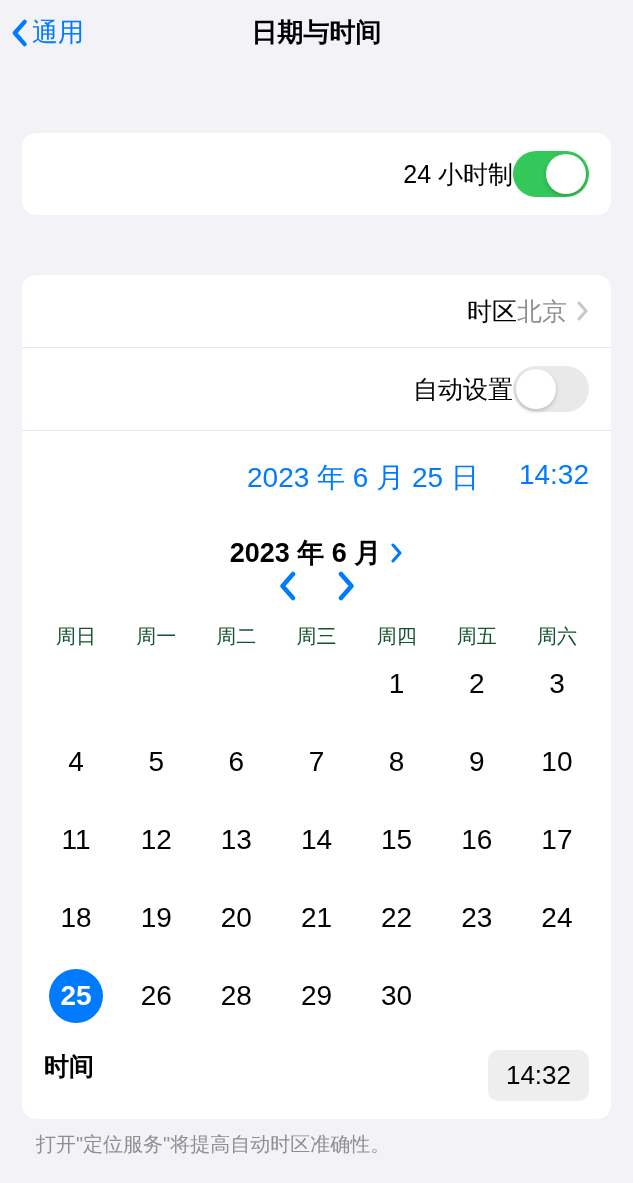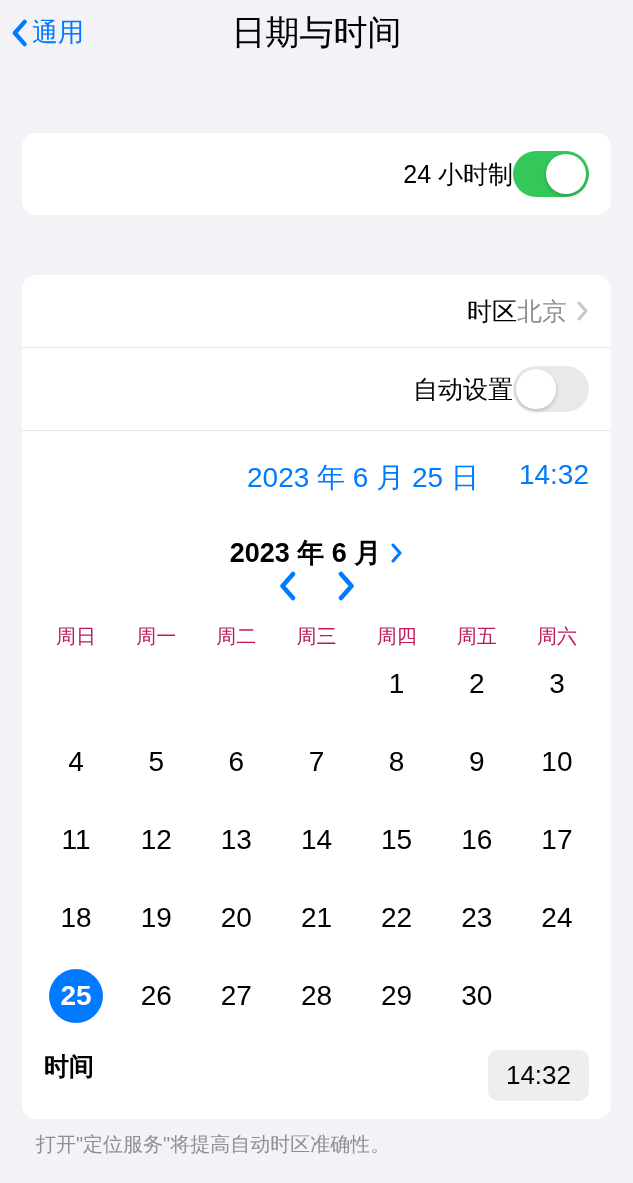--- a/index.html
+++ b/index.html
@@ -27,22 +27,22 @@
     }
     .back-chevron {
       width: 18px;
       height: 28px;
       margin-right: 4px;
     }
     .nav-title {
       position: absolute;
       left: 50%;
       transform: translateX(-50%);
-      font-size: 34px;
-      font-weight: 400;
+      font-size: 26px;
+      font-weight: 700;
     }
     .section {
       margin: 60px 22px 0 22px;
       background: #fff;
       border-radius: 14px;
       overflow: hidden;
     }
     .section.first { margin-top: 68px; }
     .section.second { margin-top: 60px; }
     .row {
@@ -112,21 +112,21 @@
       height: 20px;
       margin-left: 10px;
     }
     .arrow-group { display: flex; gap: 40px; }
     .arrow-btn { width: 20px; height: 30px; cursor: pointer; }
     .weekdays {
       display: grid;
       grid-template-columns: repeat(7, 1fr);
       padding: 12px 14px 6px 14px;
       text-align: center;
-      color: #be185d;
+      color: #14532d;
       font-size: 20px;
     }
     .days {
       display: grid;
       grid-template-columns: repeat(7, 1fr);
       padding: 6px 14px 18px 14px;
       row-gap: 34px;
       text-align: center;
       font-size: 28px;
     }
@@ -262,21 +262,20 @@
       <div class="day"><span>17</span></div>
       <div class="day"><span>18</span></div>
       <div class="day"><span>19</span></div>
       <div class="day"><span>20</span></div>
       <div class="day"><span>21</span></div>
       <div class="day"><span>22</span></div>
       <div class="day"><span>23</span></div>
       <div class="day"><span>24</span></div>
       <div class="day selected"><span>25</span></div>
       <div class="day"><span>26</span></div>
-      <div class="day"><span>27</span></div>
       <div class="day"><span>28</span></div>
       <div class="day"><span>29</span></div>
       <div class="day"><span>30</span></div>
     </div>
 
   <div class="time-row">
     <span class="time-label">时间</span>
     <div class="time-pill">14:32</div>
   </div>
 </div>

